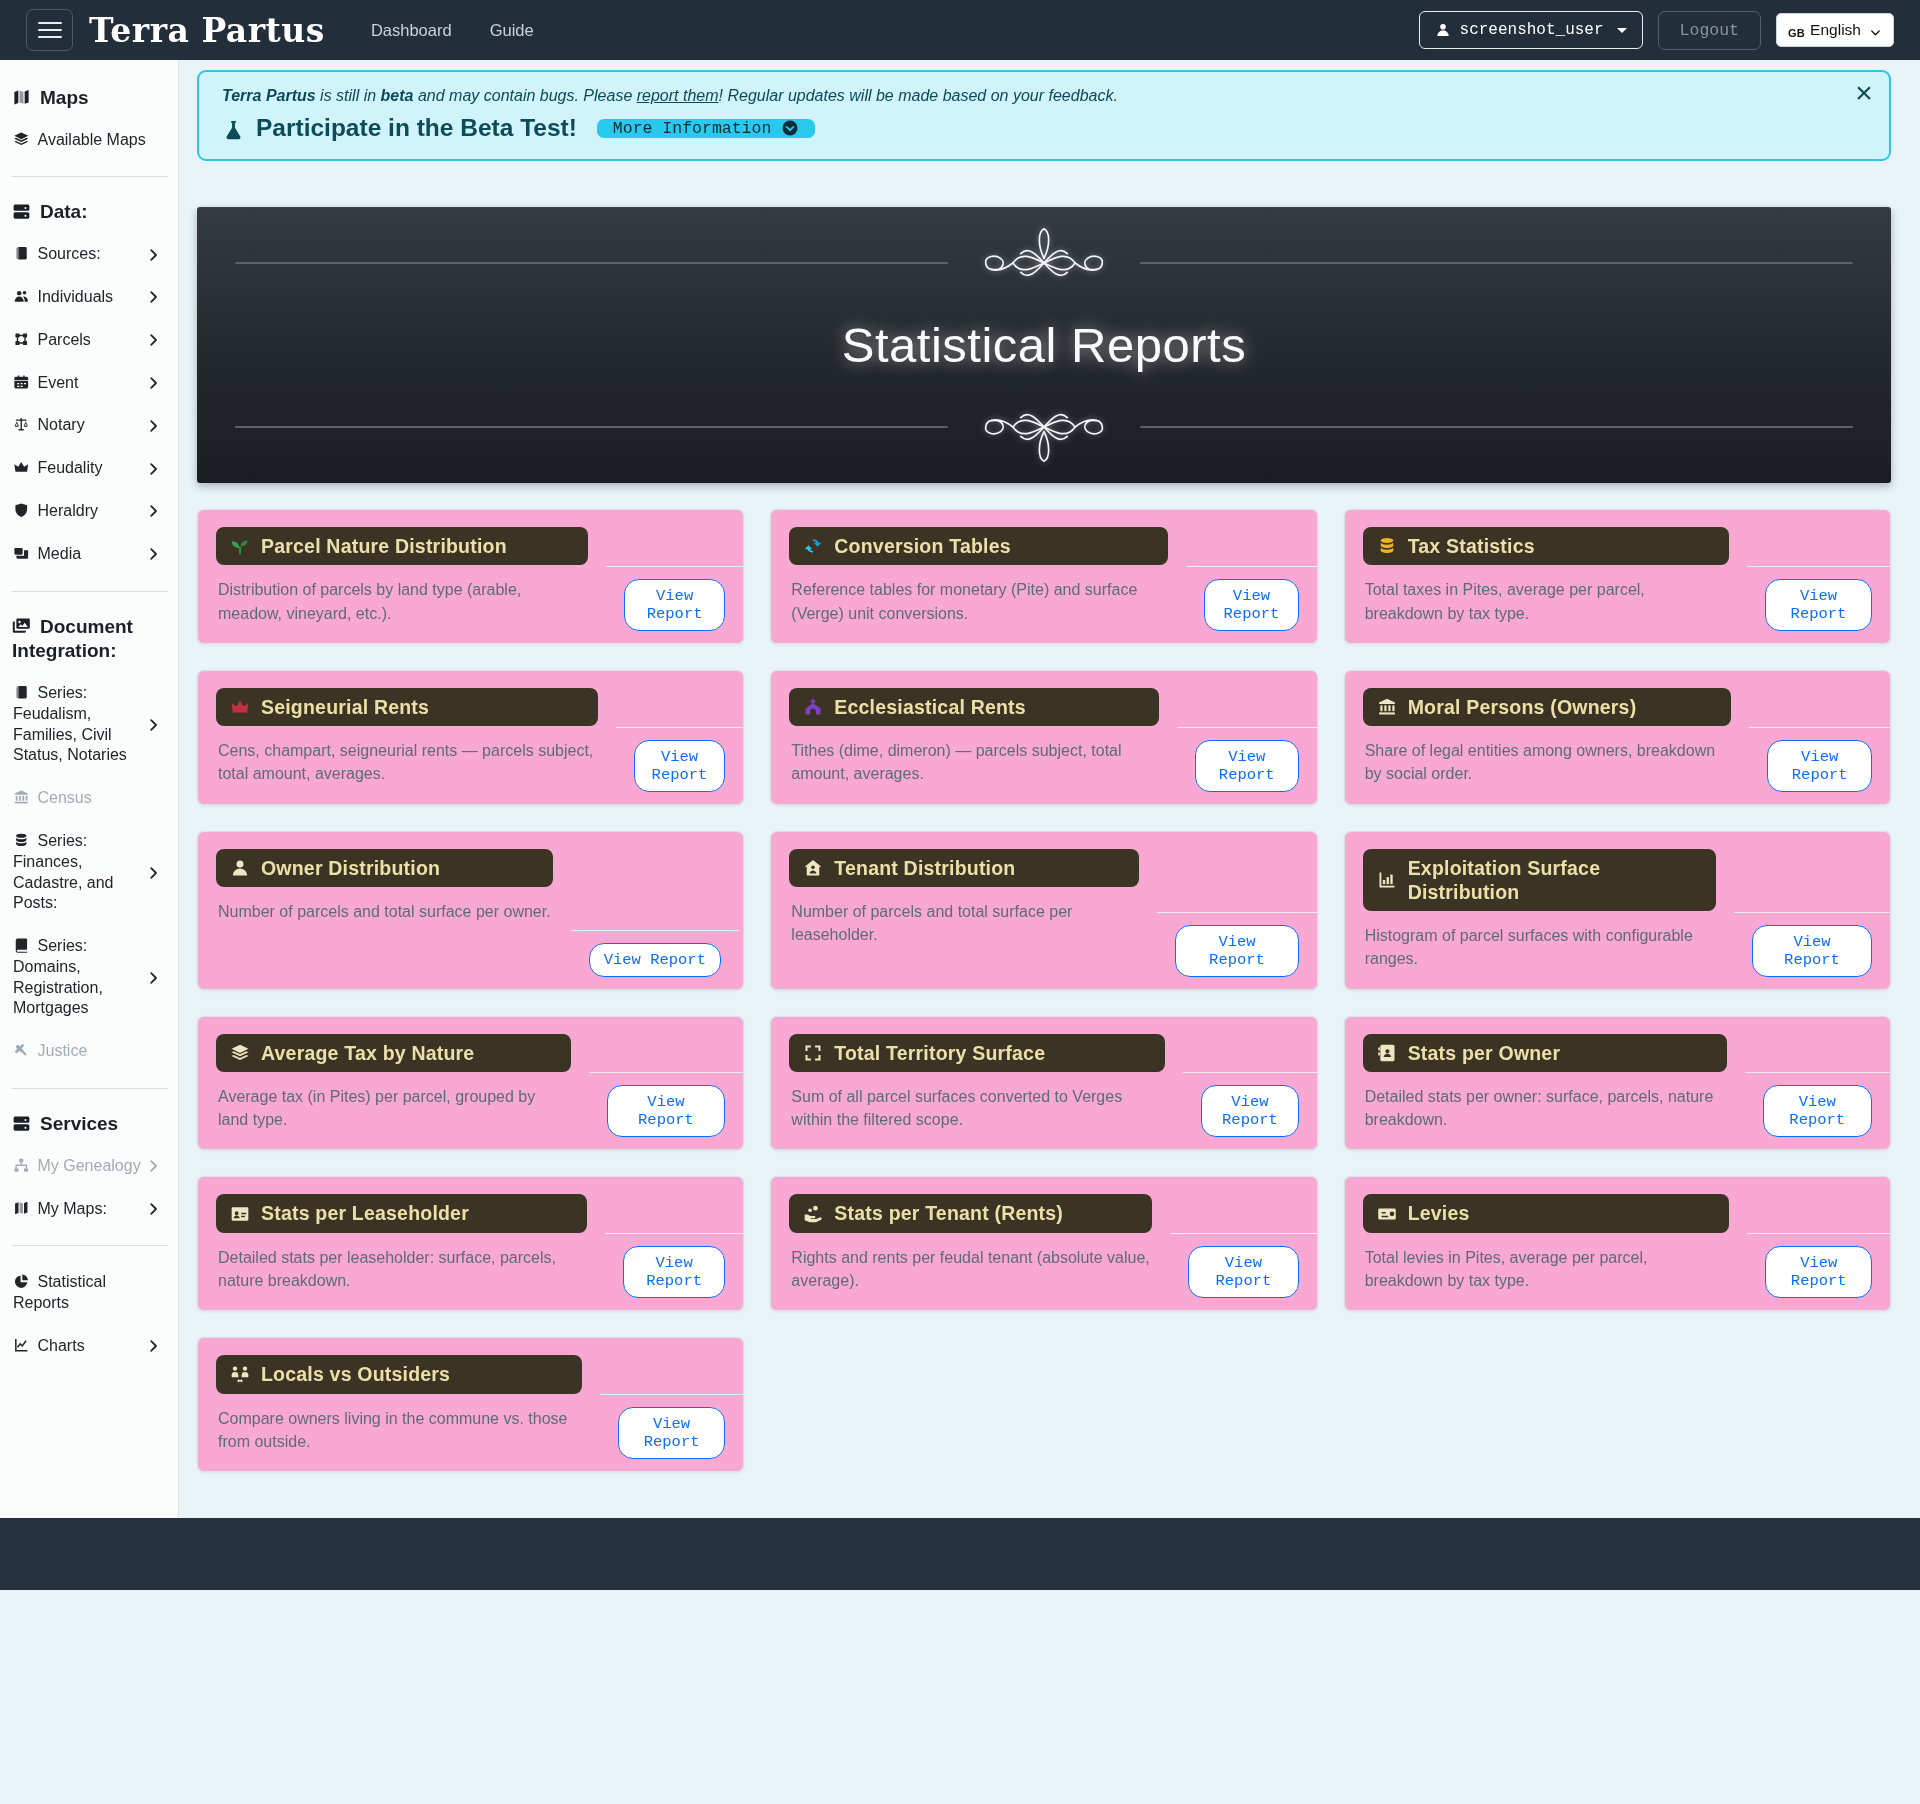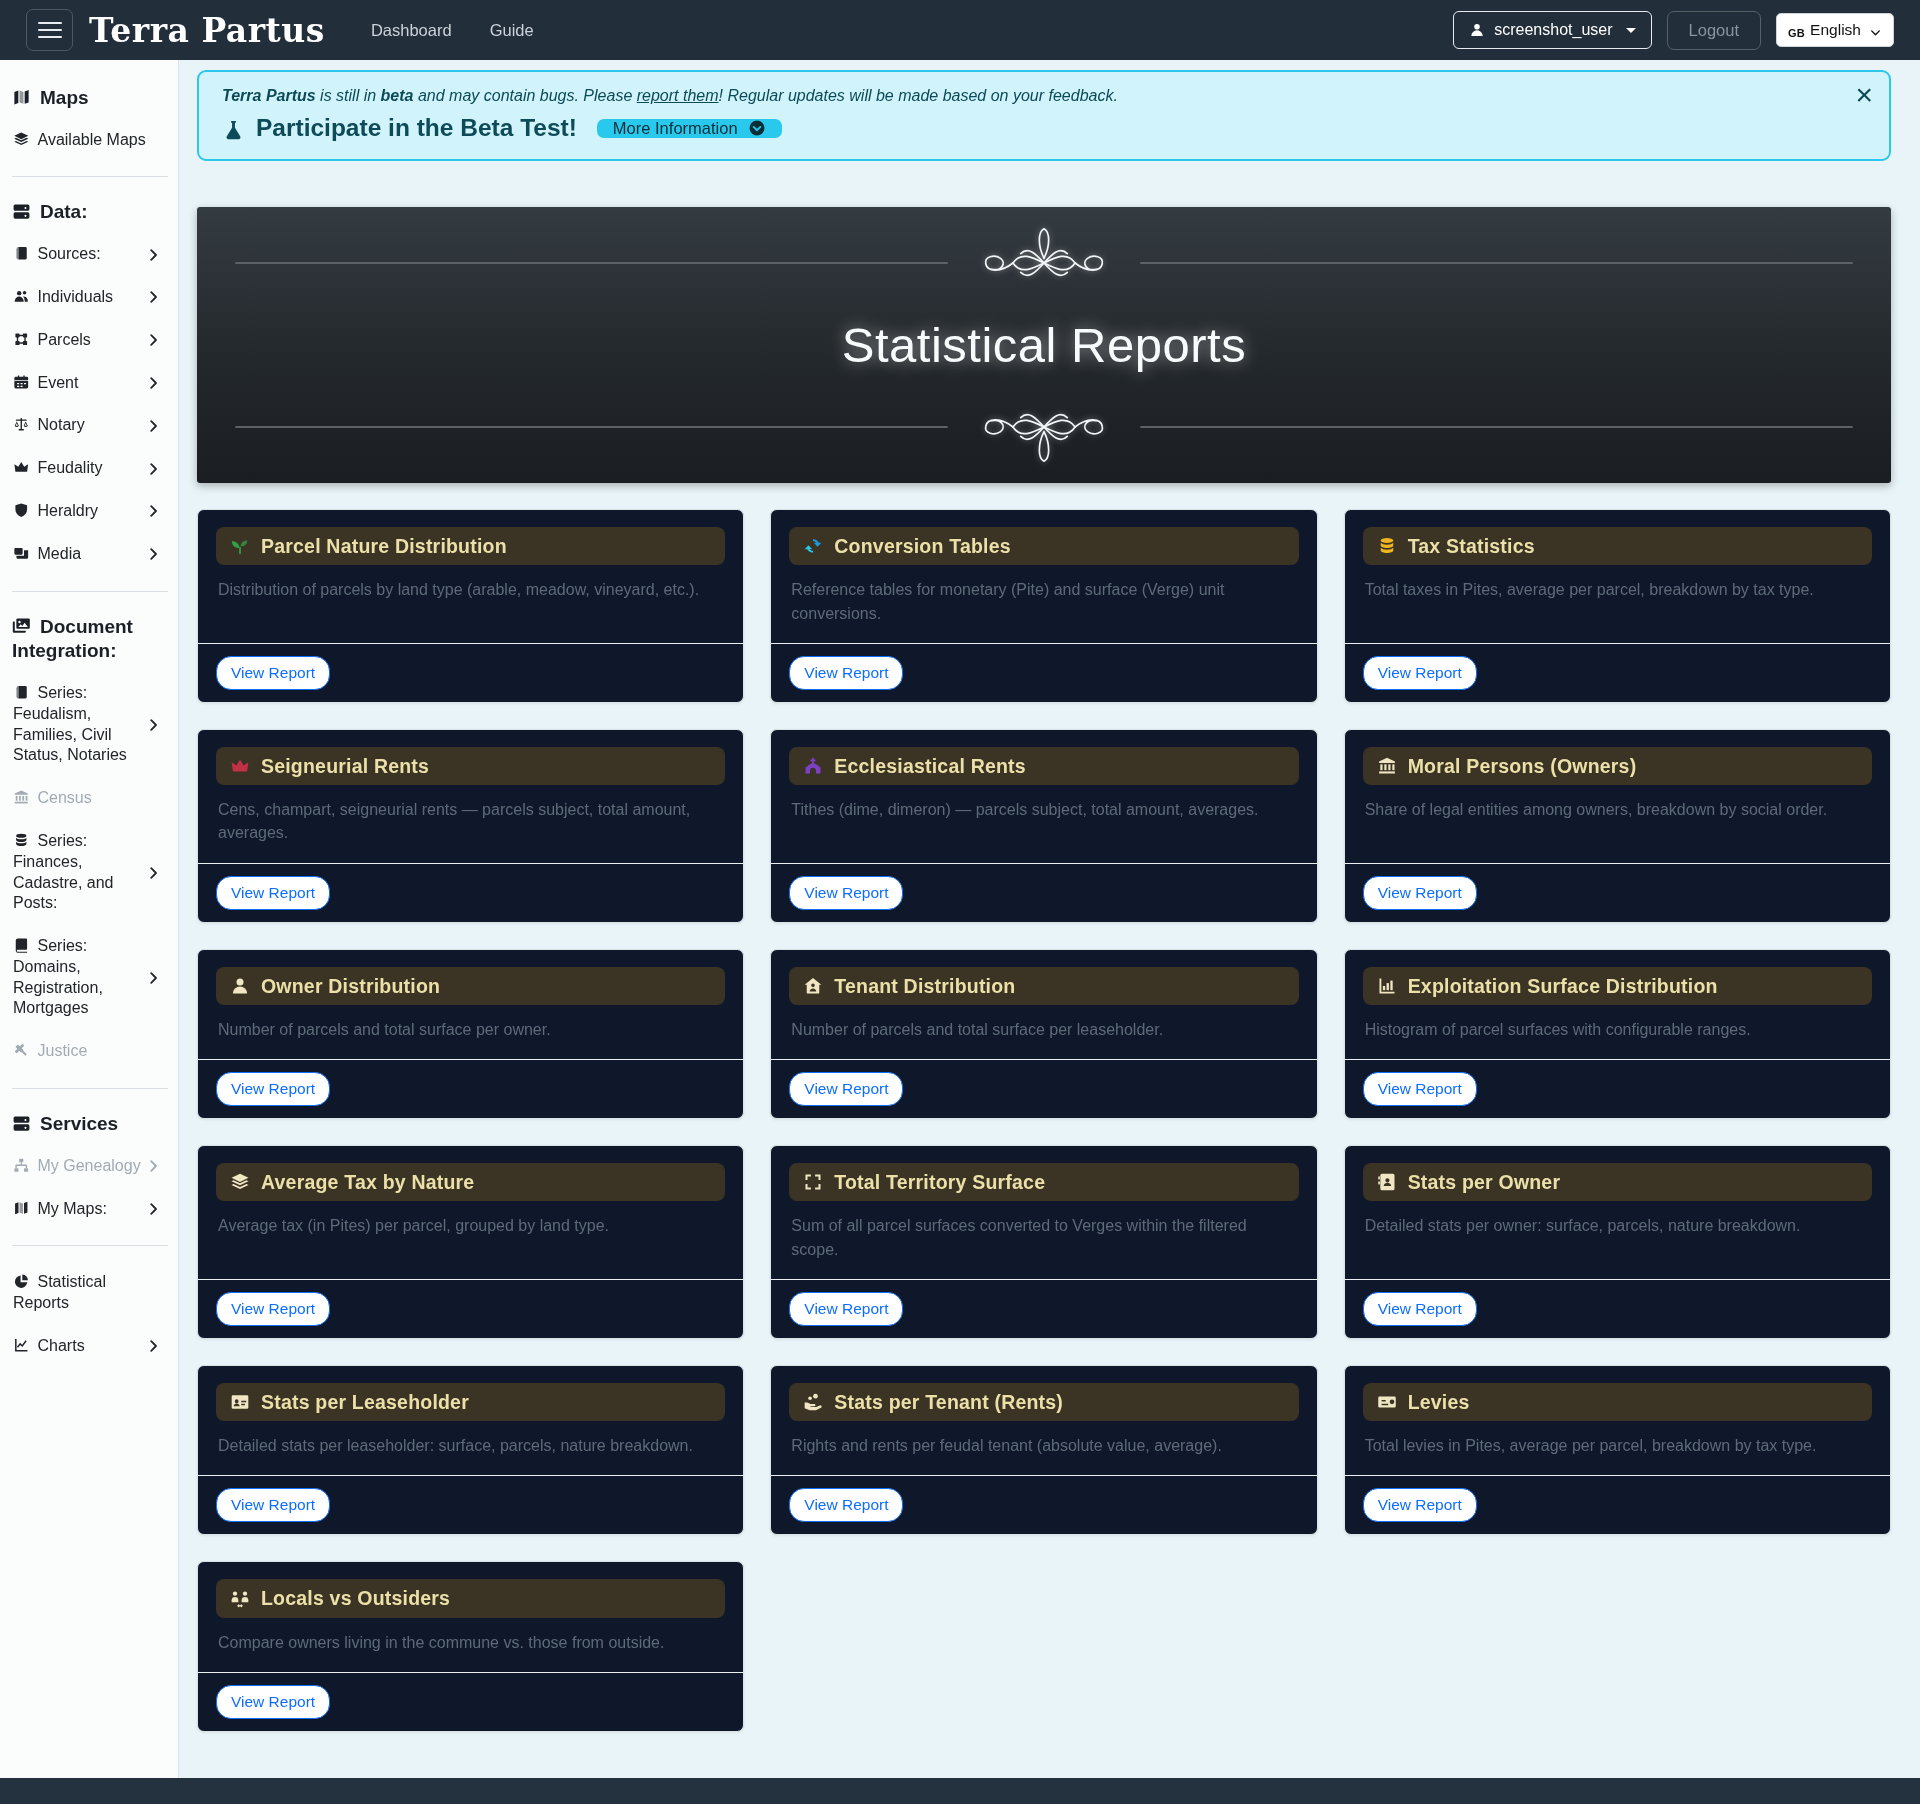--- a/index.html
+++ b/index.html
@@ -1,19 +1,19 @@
 <!DOCTYPE html>
 <html><head>
 <meta charset="utf-8">
 <style>
   *{box-sizing:border-box;margin:0;padding:0}
   html,body{background:#e8f4f8}
   body{width:1920px;font-family:"Liberation Sans","DejaVu Sans",sans-serif;color:#212529}
   a{text-decoration:none}
-  button{font-family:Liberation Sans, sans-serif;cursor:pointer}
+  button{font-family:Liberation Mono, monospace;cursor:pointer}
   .icon{display:inline-flex;width:1em;height:1em;align-items:center;justify-content:center;flex-shrink:0}
   .icon svg{width:1em;height:1em;display:block}
 
   
   .navbar{height:60px;background:#222e3a;display:flex;align-items:center;padding:0 26px}
   .hamburger{width:47px;height:42px;border:1px solid #4c5864;border-radius:7px;background:transparent;display:flex;flex-direction:column;justify-content:center;align-items:center;gap:4.5px}
   .hamburger i{display:block;width:24px;height:2.4px;background:#e8edf2;border-radius:2px}
   .brand{font-family:"DejaVu Serif",serif;font-weight:700;color:#fff;font-size:33px;margin-left:16px;letter-spacing:.5px;line-height:1}
   .nav-links{display:flex;gap:38px;margin-left:46px}
   .nav-link{color:#ccd2d8;font-size:16.5px}
@@ -55,21 +55,21 @@
   .hero{margin-top:46px;height:276px;background:linear-gradient(180deg,#343b41 0%,#23282c 55%,#1a1e22 100%);border-radius:3px;box-shadow:0 3px 9px rgba(0,0,0,.28);display:flex;flex-direction:column;justify-content:space-between;padding:14px 38px;color:#fff}
   .hero-orna-row{display:flex;align-items:center}
   .hero-line{flex:1;height:2px;background:#5b6167;border-radius:1px}
   .hero-orna{width:132px;height:84px;margin:0 30px;color:#f3f6f8;filter:drop-shadow(0 0 3px rgba(255,255,255,.4))}
   .hero-orna svg{width:100%;height:100%}
   .hero-orna.flip{transform:rotate(180deg)}
   .hero-title{text-align:center;font-size:49px;color:#f8fbfc;letter-spacing:.5px;font-weight:400;text-shadow:0 0 16px rgba(255,255,255,.55)}
 
   
   .grid{margin-top:26px;display:grid;grid-template-columns:repeat(3,1fr);gap:26px}
-  .card{background:#0f172a;border:1px solid #dce1e6;border-radius:7px;box-shadow:0 1px 3px rgba(0,0,0,.07);display:flex;flex-direction:column}
+  .card{background:#f9a8d4;border:1px solid #dce1e6;border-radius:7px;box-shadow:0 1px 3px rgba(0,0,0,.07);display:flex;flex-direction:row}
   .card-body{padding:17px 18px 10px}
   .card-head{display:flex;align-items:center;gap:11px;background:#3b3424;border-radius:8px;padding:7px 14px}
   .card-head .icon{font-size:20px}
   .card-title{font-size:19.5px;font-weight:700;color:#ece0a9;letter-spacing:.2px;line-height:1.25}
   .card-desc{margin:13px 2px 8px;font-size:16px;color:#5d6b78;line-height:1.45}
   .card-foot{margin-top:auto;border-top:1px solid #ebeef1;padding:12px 18px}
   .btn-view{background:#fff;border:1px solid #0d6efd;color:#0d6efd;font-size:15.5px;padding:7px 14px;border-radius:15px}
 
   
   .footer{background:#243240;padding:44px 62px 28px;display:flex;margin-top:0}

